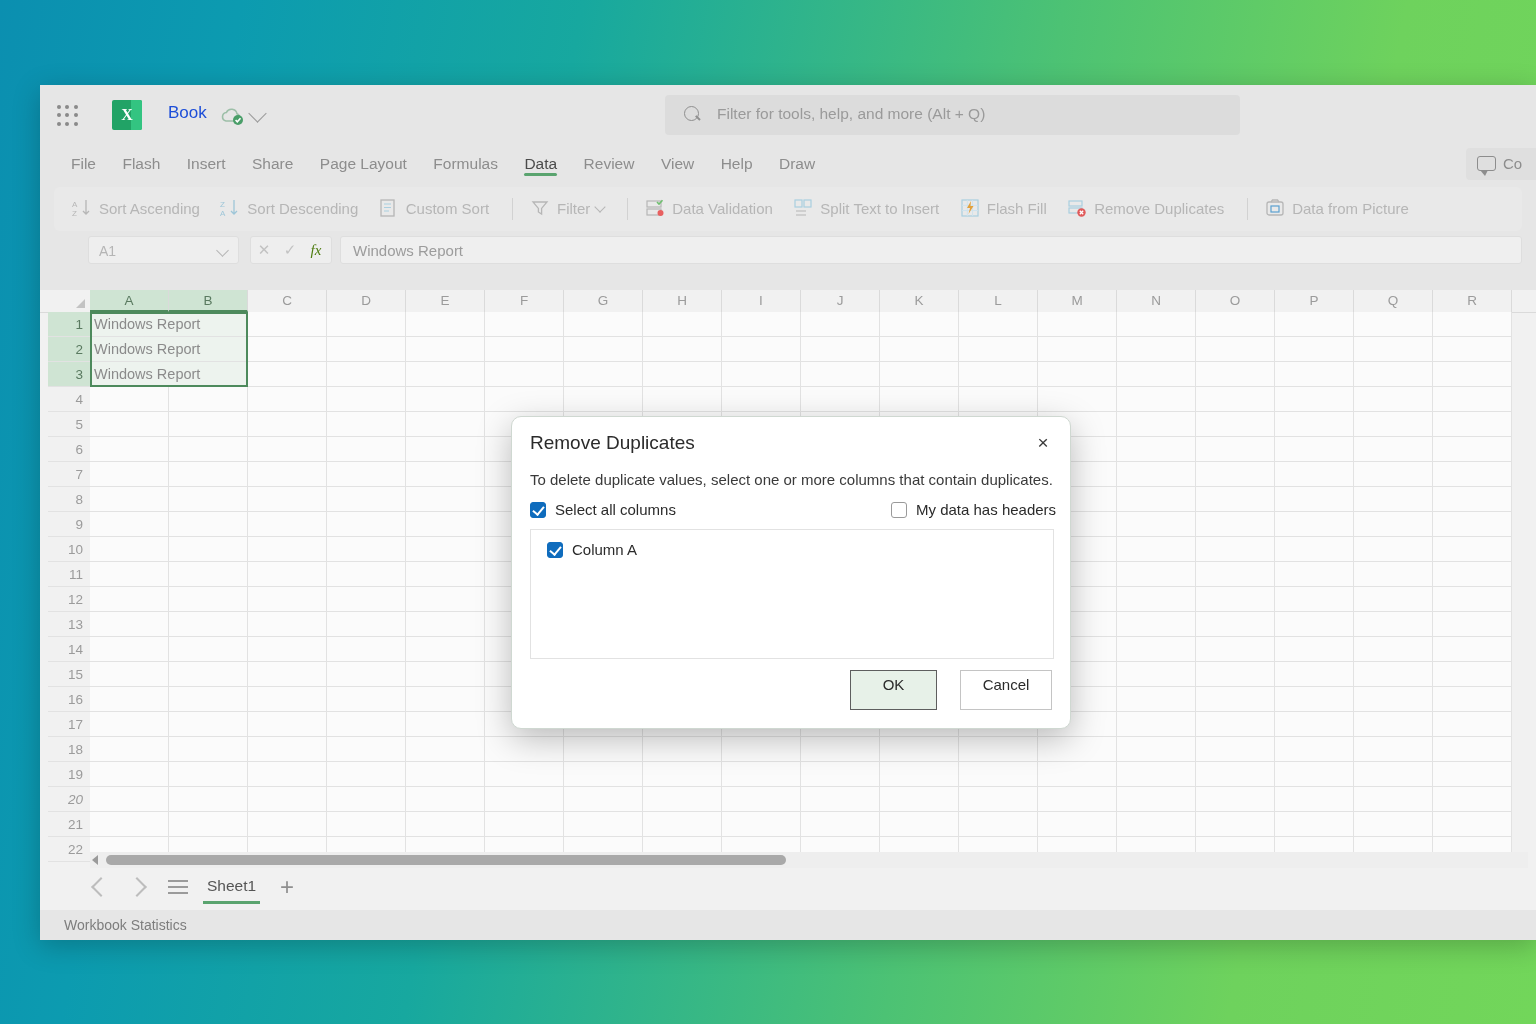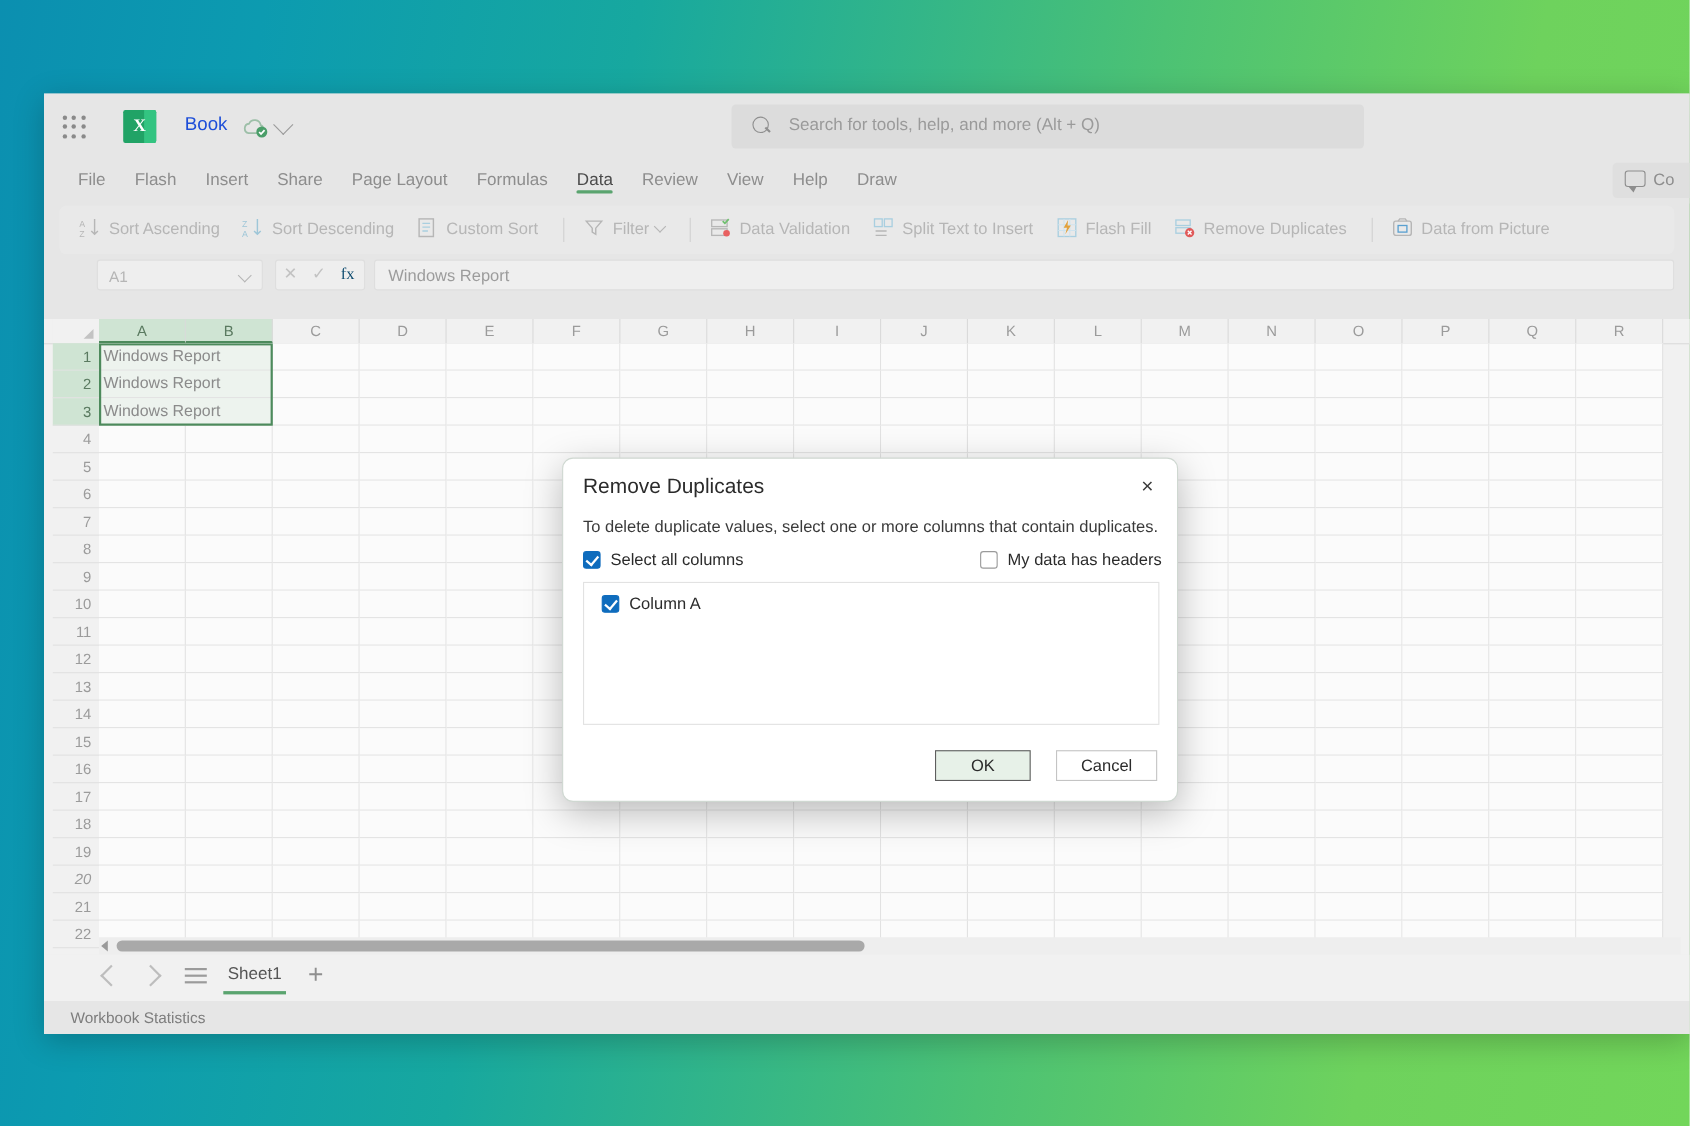--- a/index.html
+++ b/index.html
@@ -252,21 +252,21 @@
     box-sizing: border-box;
   }
   .fx-group span {
     display: inline-block;
     width: 26px;
     text-align: center;
     font-size: 15px;
     line-height: 26px;
     color: #c2c2c2;
   }
-  .fx-group span.fxx { color: #0c4a6e; font-family: "Liberation Serif", serif; }
+  .fx-group span.fxx { color: #4d7c0f; font-family: "Liberation Serif", serif; font-style: italic; }
   .fxinput {
     position: absolute;
     left: 300px; top: 0;
     right: 14px; height: 28px;
     background: #efefef;
     border: 1px solid #dedede;
     border-radius: 3px;
     font-size: 15px;
     color: #9c9c9c;
     line-height: 28px;
@@ -482,21 +482,21 @@
   }
   .list-item {
     position: absolute;
     left: 16px; top: 11px;
     font-size: 15px;
     color: #2b2b2b;
   }
   .dlg-btn {
     position: absolute;
     bottom: 18px;
-    height: 28px;
+    height: 40px;
     font-size: 15px;
     text-align: center;
     line-height: 28px;
     box-sizing: border-box;
   }
   .btn-ok {
     right: 133px;
     width: 87px;
     background: #e7f1e8;
     border: 1.6px solid #5e5e5e;
@@ -535,21 +535,21 @@
       <svg width="26" height="20" viewBox="0 0 26 20">
         <path d="M6 15 a4.3 4.3 0 0 1 0.4 -8.5 a5.6 5.6 0 0 1 10.6 1.3 a3.8 3.8 0 0 1 -0.6 7.2 z" fill="none" stroke="#9dbfa8" stroke-width="1.6"></path>
         <circle cx="18" cy="14" r="5" fill="#4a9e69"></circle>
         <path d="M15.6 14 l1.7 1.8 l3.2 -3.5" fill="none" stroke="#fff" stroke-width="1.6"></path>
       </svg>
     </div>
     <div class="chevron-small"></div>
 
     <div class="searchbar">
       <div class="mag"></div>
-      <div class="ph">Search for tools, help, and more (Alt + Q)</div>
+      <div class="ph">Filter for tools, help, and more (Alt + Q)</div>
     </div>
   </div>
 
   <div class="tabs">
     <span class="tab">File</span>
     <span class="tab">Flash</span>
     <span class="tab">Insert</span>
     <span class="tab">Share</span>
     <span class="tab">Page Layout</span>
     <span class="tab">Formulas</span>

